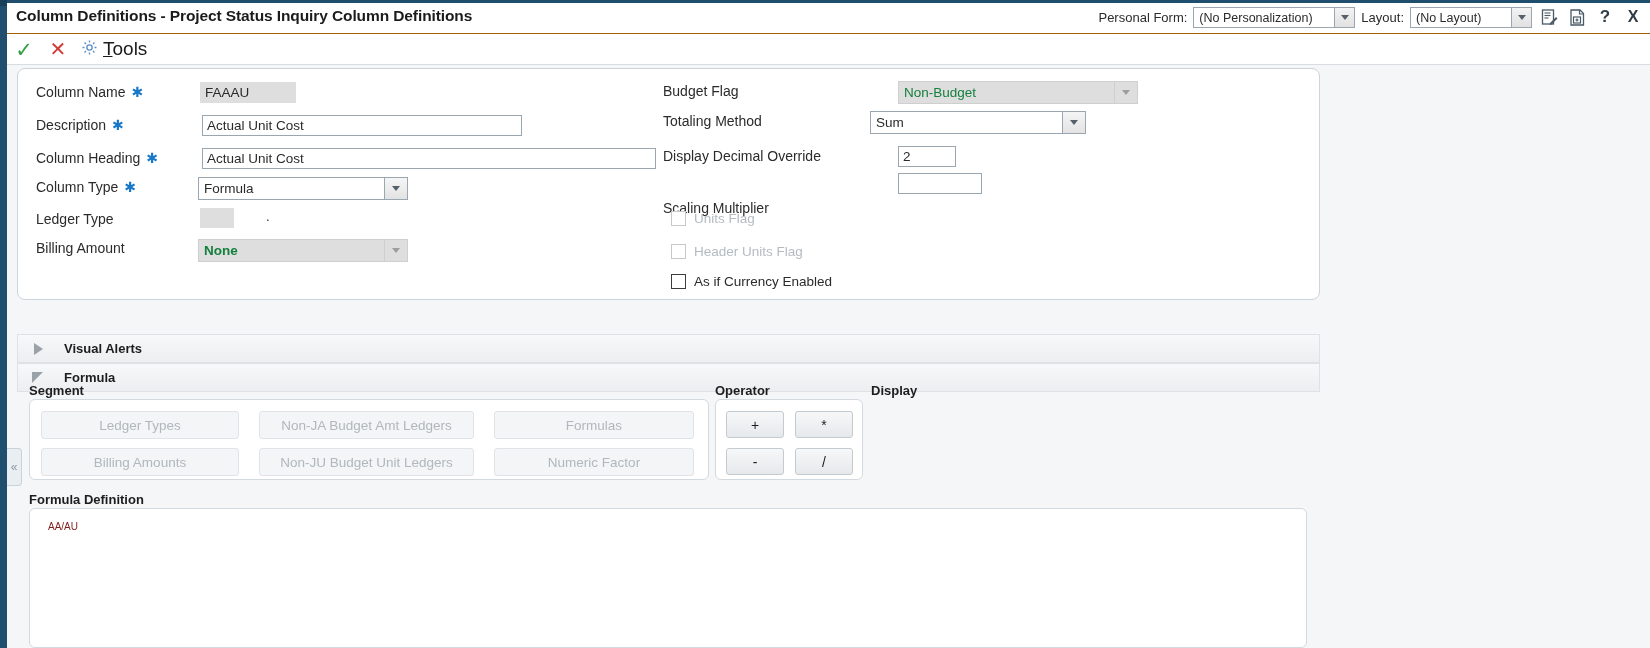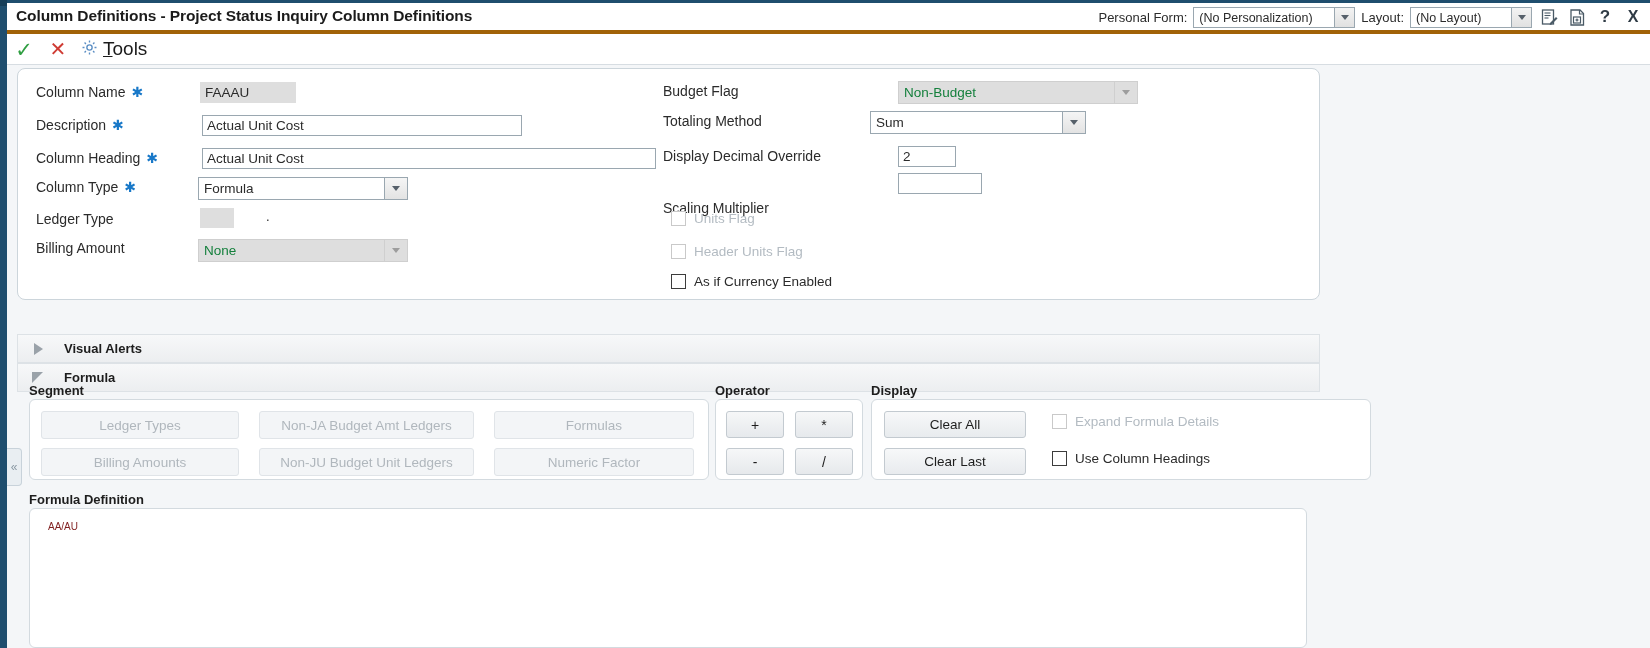--- a/index.html
+++ b/index.html
@@ -25,21 +25,21 @@
   .rail-shade {
     position: absolute; left: 0; top: 0;
     width: 7px; height: 6px;
     background: #173f59;
   }
   
   .titlebar {
     position: absolute; left: 7px; top: 0;
     width: 1643px; height: 34px;
     background: #ffffff;
-    border-bottom: 4px solid #a16207;
+    border-bottom: 1px solid #a16207;
     box-sizing: border-box;
   }
   .titlebar-topline {
     position: absolute; left: 0; top: 0;
     width: 100%; height: 3px;
     background: #1f4e6e;
   }
   .title-text {
     position: absolute; left: 9px; top: 7px;
     font-size: 15.5px;
@@ -409,21 +409,21 @@
 
       <div class="fieldrow" style="left:18px; top:142px;">
         <span class="flabel">Ledger Type</span>
       </div>
       <div class="inp ro" style="position:absolute; left:182px; top:139px; width:34px; height:20px;"></div>
       <div class="dot" style="position:absolute; left:248px; top:140px;">.</div>
 
       <div class="fieldrow" style="left:18px; top:171px;">
         <span class="flabel">Billing Amount</span>
       </div>
-      <div class="sel disabled" style="position:absolute; left:180px; top:170px; width:210px;">
+      <div class="sel disabled" style="position:absolute; left:180px; top:170px; width:210px;font-weight:bold;">
         <div class="sval">None</div>
         <div class="sarrow">
             <span class="chev"></span>
           </div>
       </div>
 
       <div class="fieldrow" style="left:645px; top:14px;">
         <span class="flabel">Budget Flag</span>
       </div>
       <div class="sel disabled" style="position:absolute; left:880px; top:12px; width:240px;">
@@ -489,33 +489,20 @@
 
     <div class="grp-label" style="left:708px; top:318px;">Operator</div>
     <div class="grp-box" style="left:708px; top:334px; width:148px; height:81px;">
       <div class="obtn" style="left:10px; top:11px; width:58px;">+</div>
       <div class="obtn" style="left:79px; top:11px; width:58px;">*</div>
       <div class="obtn" style="left:10px; top:48px; width:58px;">-</div>
       <div class="obtn" style="left:79px; top:48px; width:58px;">/</div>
     </div>
 
     <div class="grp-label" style="left:864px; top:318px;">Display</div>
-    <div class="grp-box" style="left:864px; top:334px; width:500px; height:81px;">
-      <div class="dbtn" style="left:12px; top:11px; width:142px;">Clear All</div>
-      <div class="dbtn" style="left:12px; top:48px; width:142px;">Clear Last</div>
-
-      <div class="cbrow" style="left:180px; top:14px;">
-        <span class="cbox dim"></span>
-        <span class="cbl dim">Expand Formula Details</span>
-      </div>
-      <div class="cbrow" style="left:180px; top:51px;">
-        <span class="cbox"></span>
-        <span class="cbl">Use Column Headings</span>
-      </div>
-    </div>
 
     <div class="grp-label" style="left:22px; top:427px;">Formula Definition</div>
     <div class="fdef-box" style="left:22px; top:443px; width:1278px; height:140px;">
       <div class="fdef-text">AA/AU</div>
     </div>
 
   </div>
 </div>
 
 </body></html>

